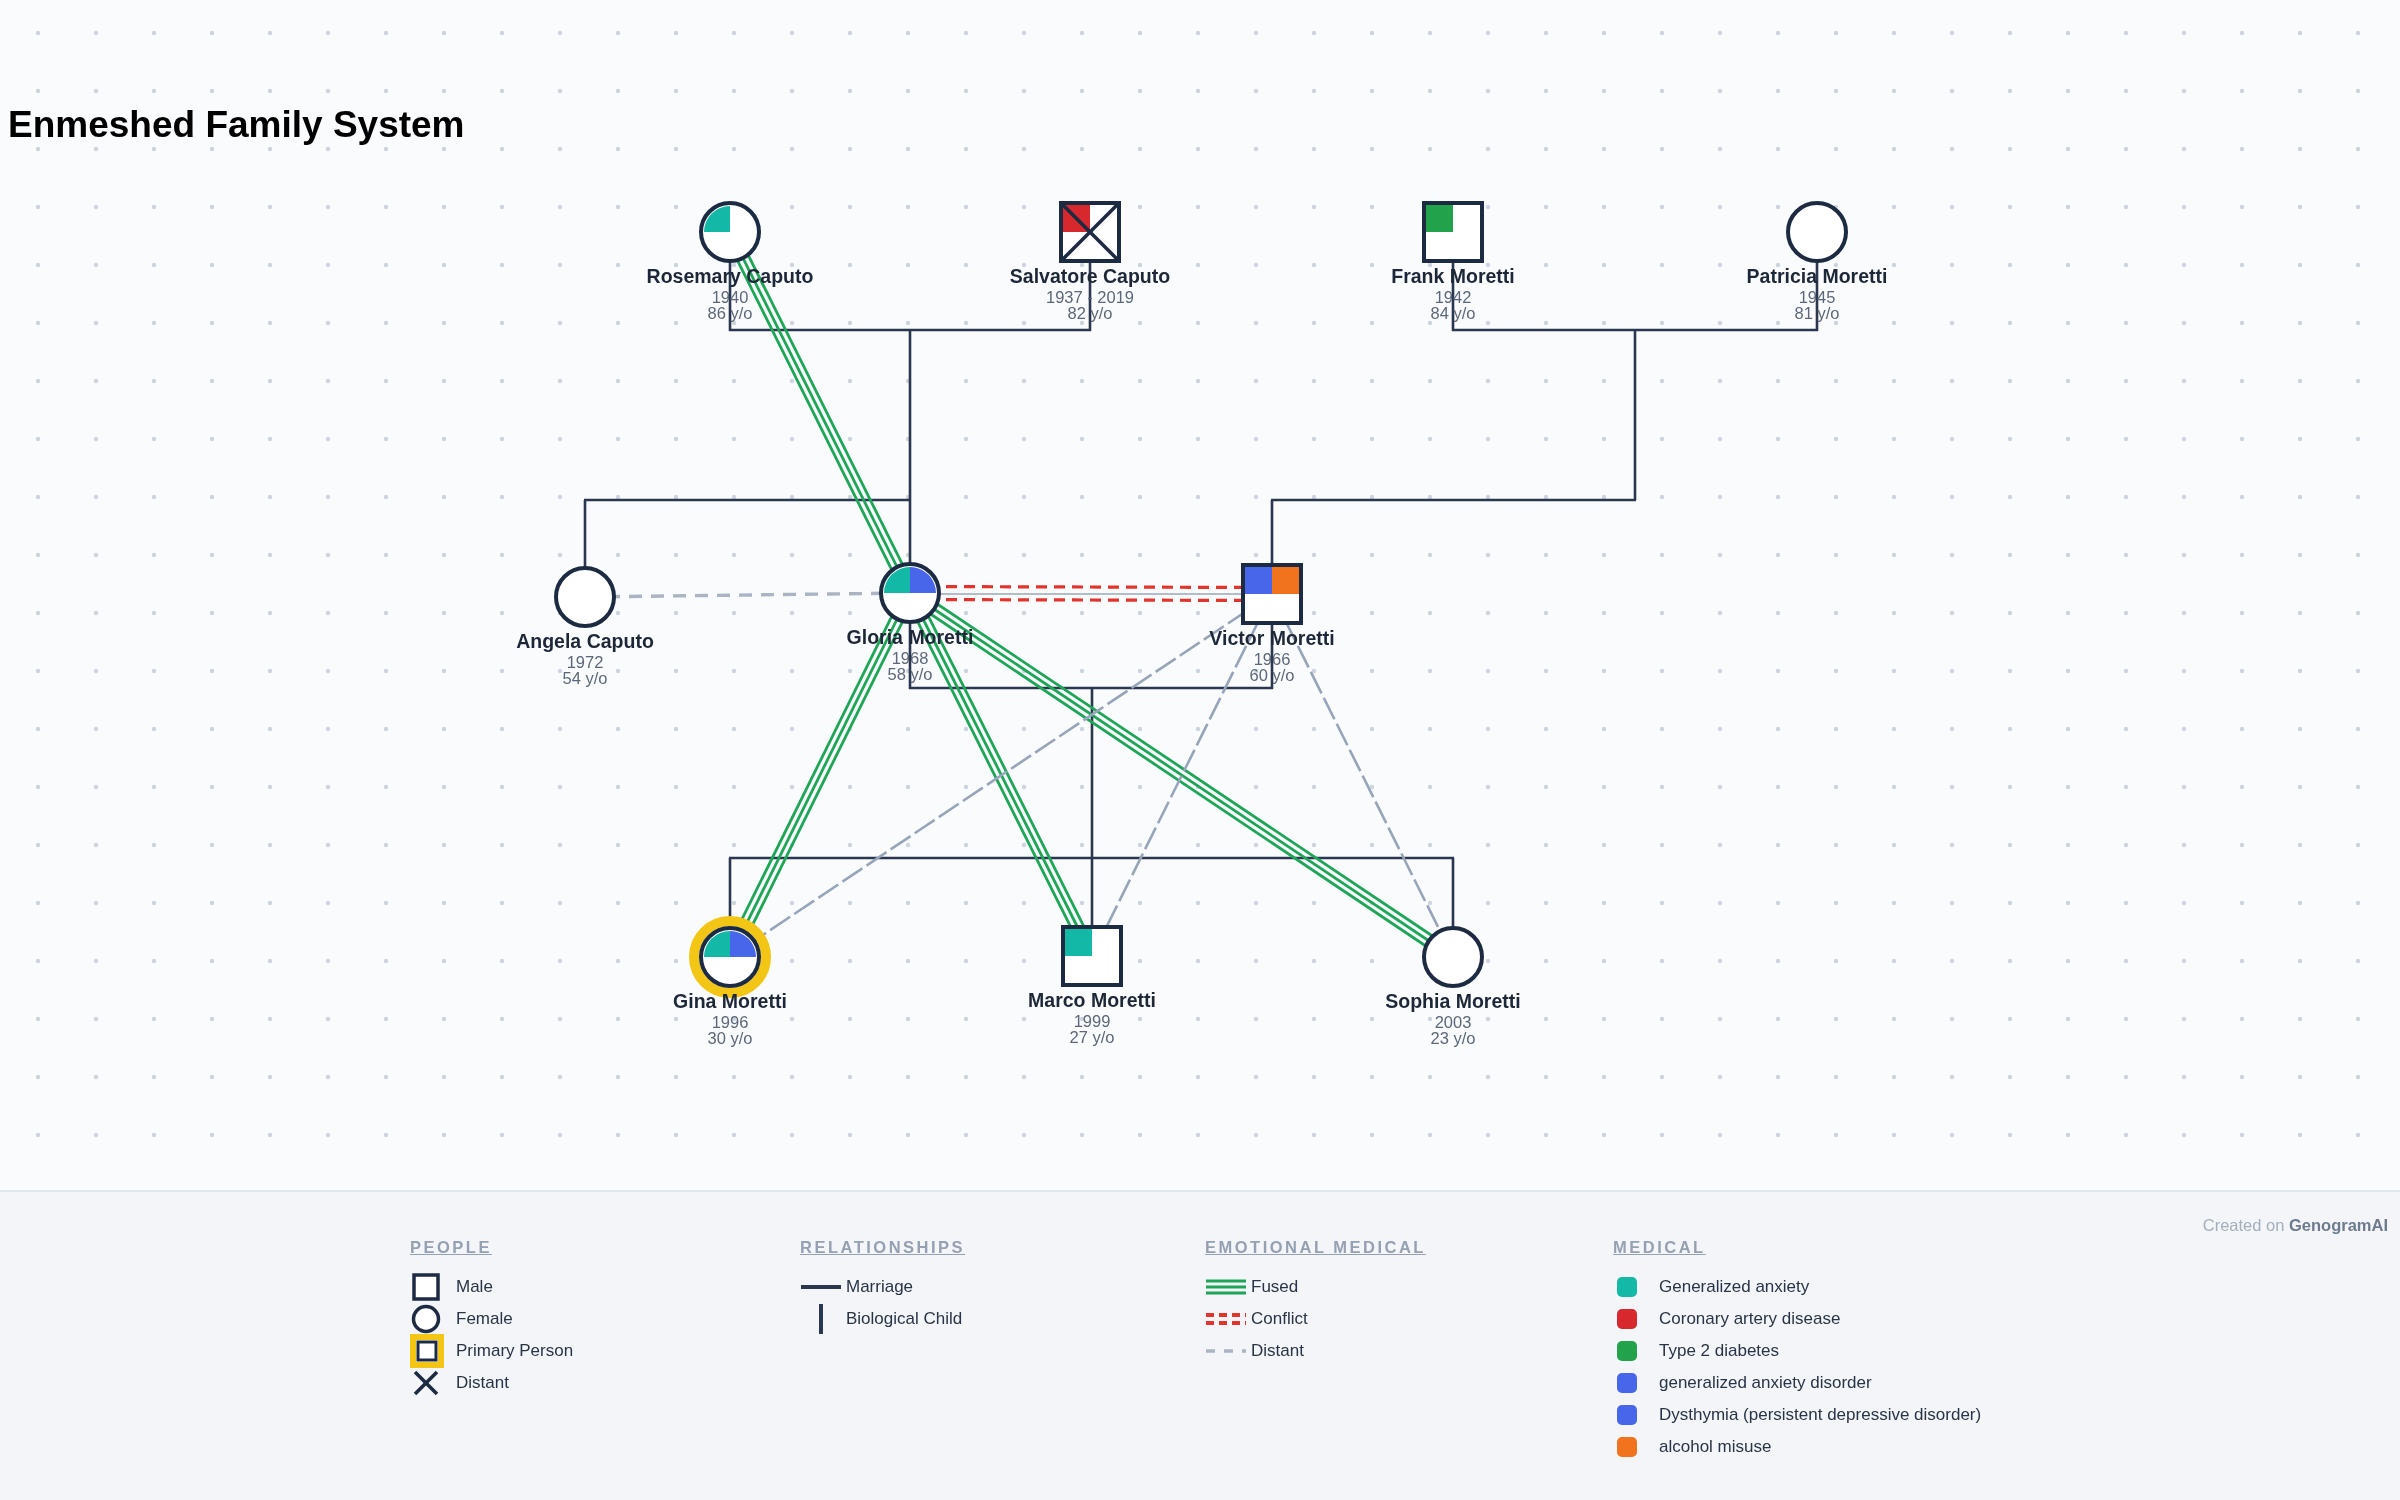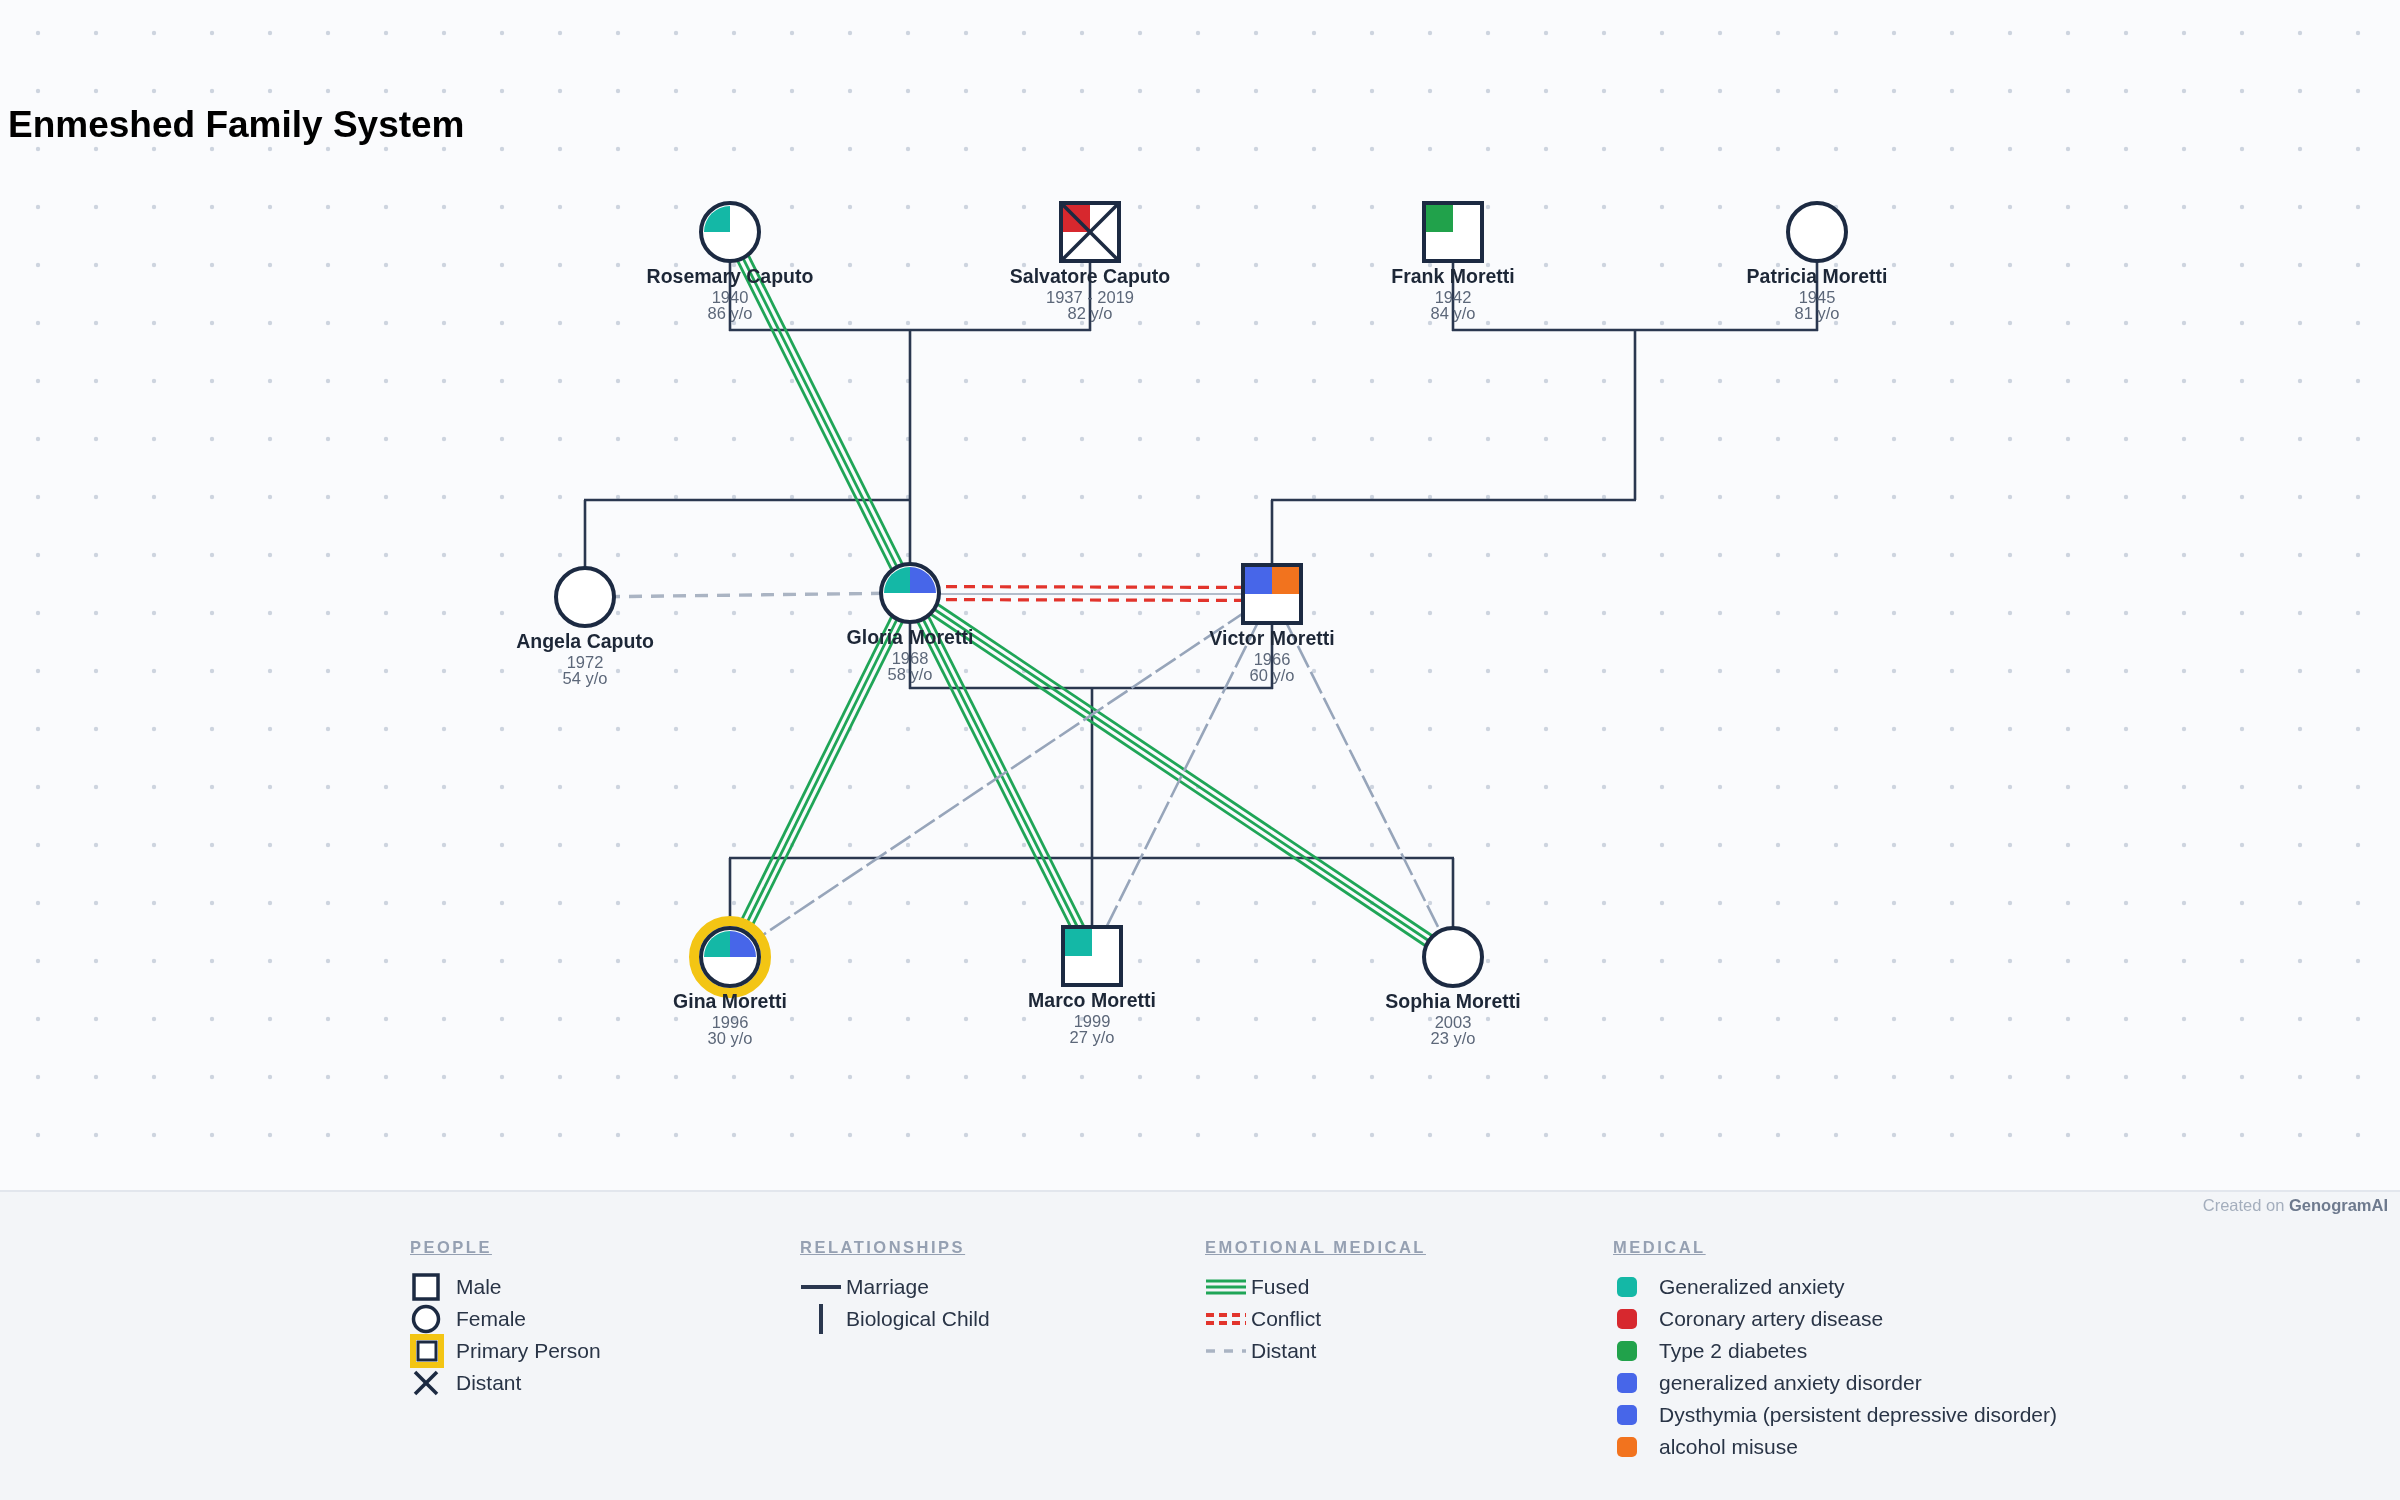--- a/index.html
+++ b/index.html
@@ -15,27 +15,27 @@
   }
   #genogram-svg { position:absolute; top:0; left:0; }
   .key-area {
     position:absolute; top:1190px; left:0; width:2400px; height:310px;
     background:#f3f5f8; border-top:2px solid #e2e6ed; box-sizing:border-box;
   }
   .key-title {
     position:absolute; top:14px; left:0; width:100%; text-align:center;
     font-size:25px; font-weight:bold; color:#212d40; margin:0;
   }
-  .credit { position:absolute; top:4px; right:12px; font-size:16.5px; color:#a4aebd; }
+  .credit { position:absolute; top:24px; right:12px; font-size:16.5px; color:#a4aebd; }
   .credit b { color:#6e7a8e; }
   .key-col { position:absolute; top:46px; }
   .key-hdr { font-size:16.5px; font-weight:bold; color:#95a0b2; letter-spacing:2.5px; margin:0 0 14px 0;text-decoration:underline; }
   .key-row { display:flex; align-items:center; height:32px; }
   .key-icon { flex:0 0 46px; width:46px; display:flex; align-items:center; }
-  .key-lbl { font-size:21px; color:#293446; white-space:nowrap; }
+  .key-lbl { font-size:17px; color:#293446; white-space:nowrap; }
 </style>
 </head>
 <body>
 
 <div class="chart-area">
   <h1 class="page-title">Enmeshed Family System</h1>
   <svg id="genogram-svg" width="2400" height="1190" viewBox="0 0 2400 1190">
       <defs>
         <pattern id="dotgrid" width="58" height="58" patternUnits="userSpaceOnUse" x="34" y="29">
           <circle cx="4" cy="4" r="2.2" fill="#cdd4df"></circle>

